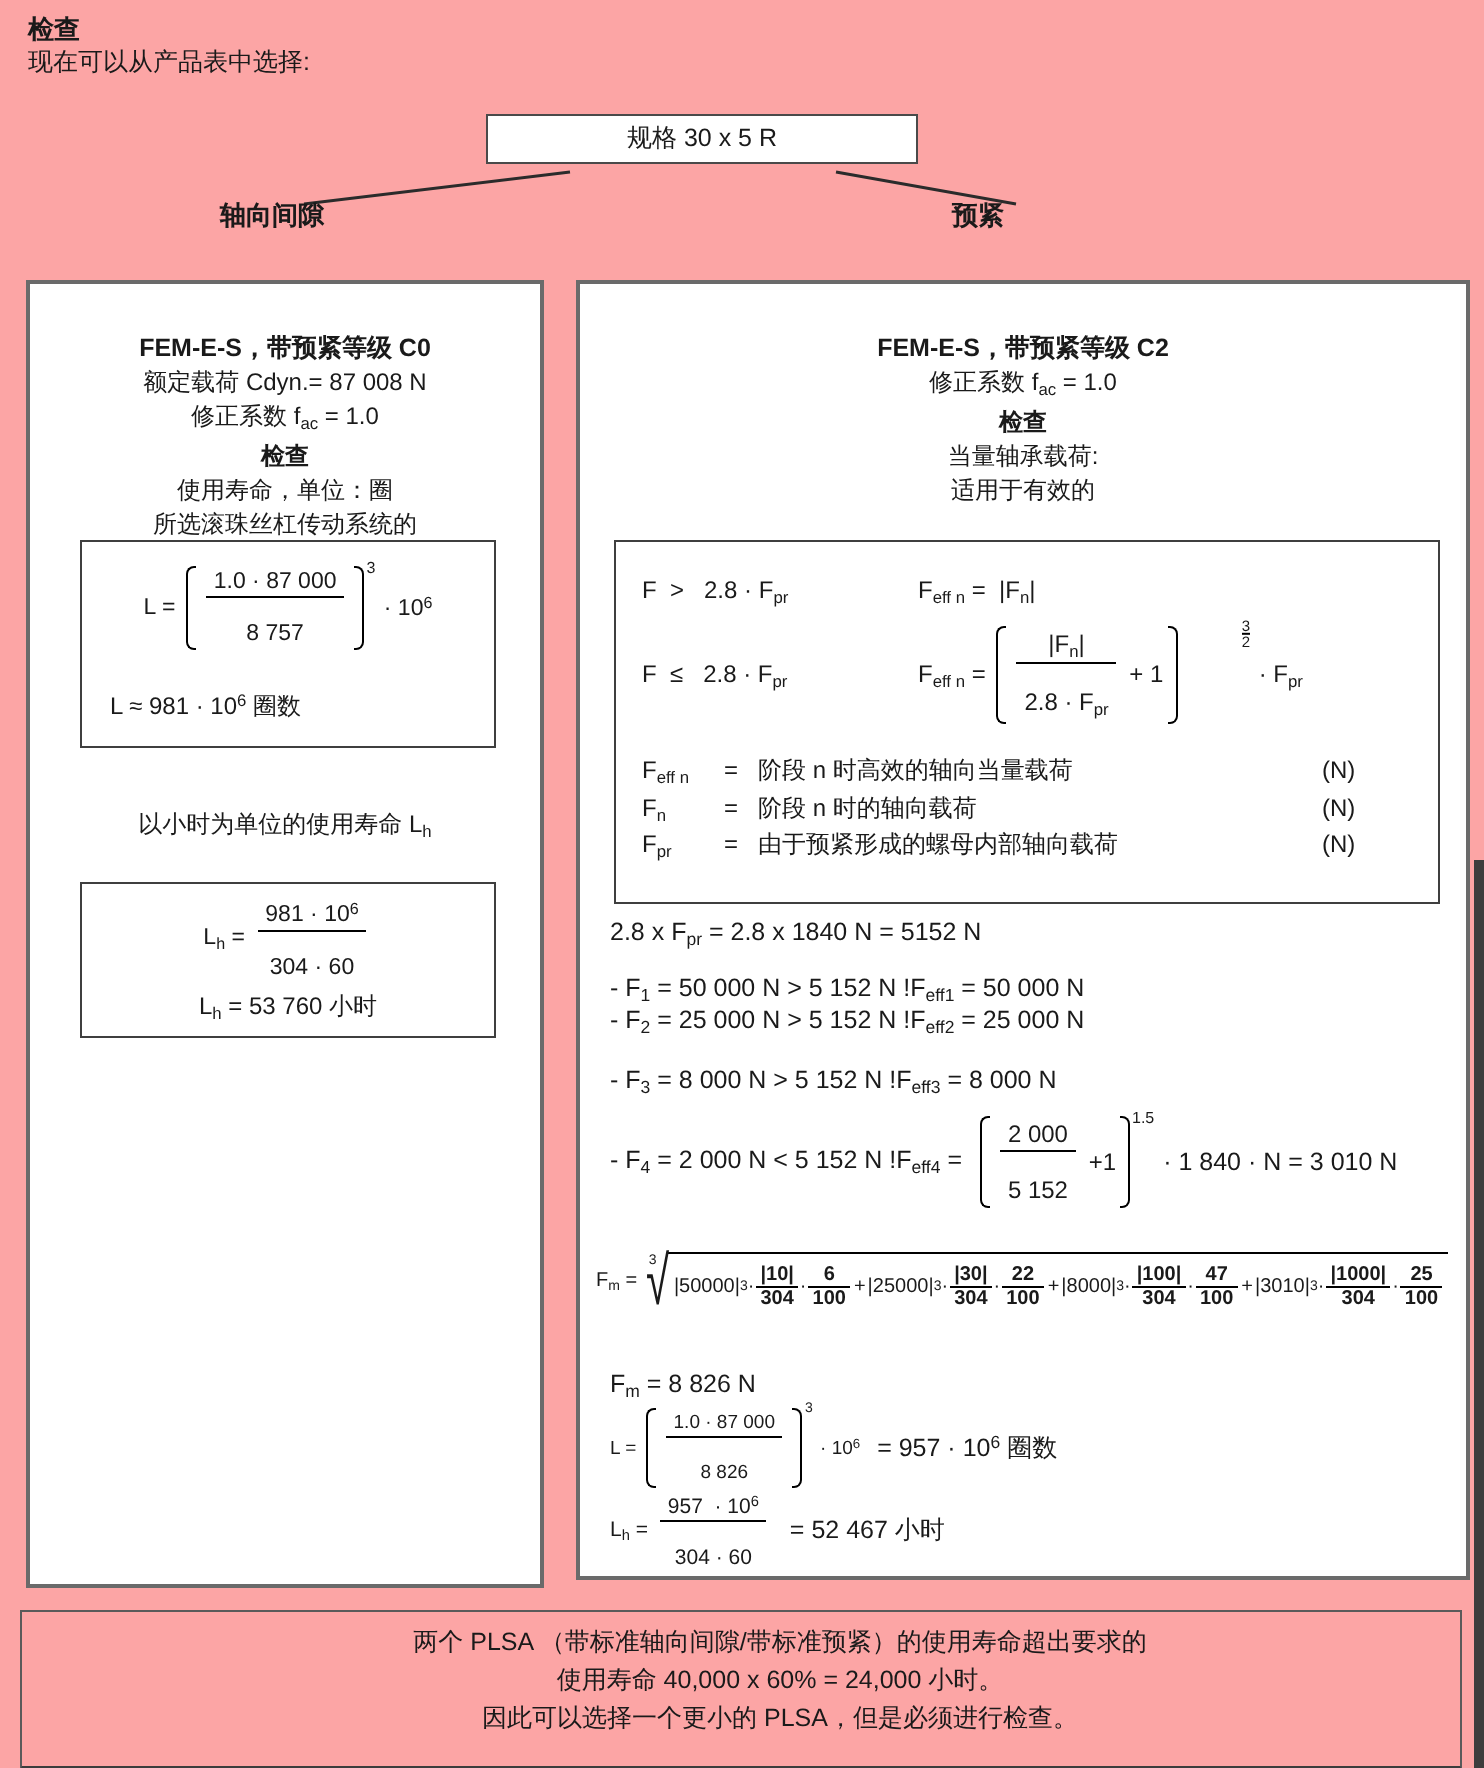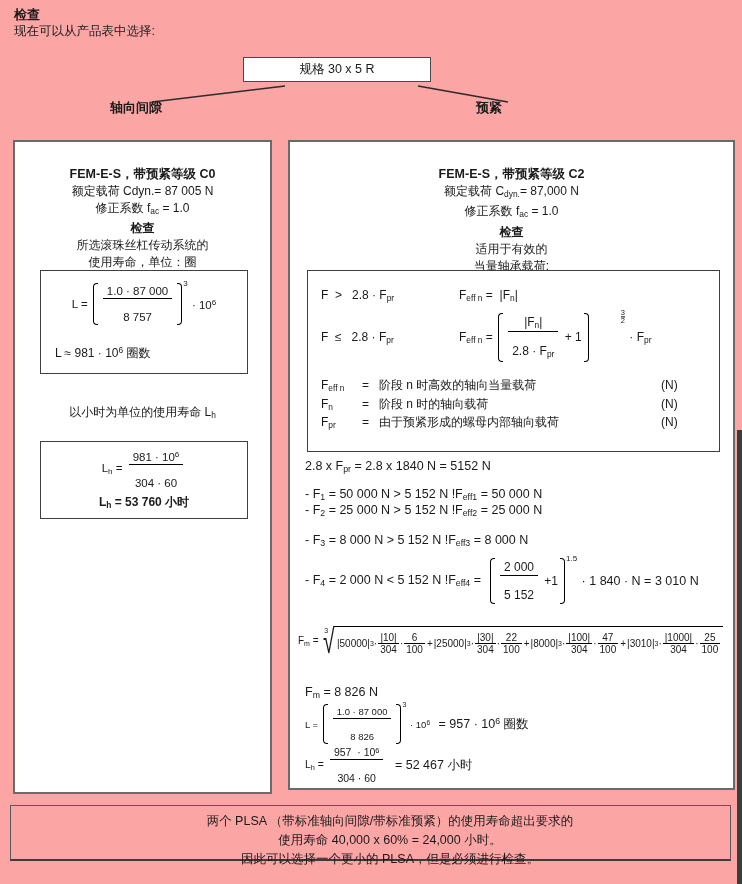--- a/index.html
+++ b/index.html
@@ -54,56 +54,56 @@
 
   .calc { font-size:12.5px; white-space:pre; }
 
   .rootwrap { display:inline-flex; align-items:stretch; margin-left:3px; }
   .ridx { font-size:7px; align-self:flex-start; margin-top:1px; margin-right:-5px; z-index:2; }
   .rglyph { display:inline-block; align-self:center; font-size:34px; line-height:30px; font-weight:400;
             transform:scaleX(0.62); transform-origin:left center; margin-right:-8px; }
   .vinc { border-top:1.1px solid #000; display:inline-flex; align-items:center; padding:3px 2px 0 3px; }
   .fm-line { font-size:10px; }
   .fm-line .frac { margin:0 1px; }
-  .fm-line .frac .num, .fm-line .frac .den { padding:0 2px; }
+  .fm-line .frac .num, .fm-line .frac .den { padding:0 2px;font-weight:bold; }
   .fm-term { display:inline-flex; align-items:center; }
   .fm-plus { padding:0 1px; }
 
   .small-formula { font-size:9.5px; }
   .formula-result { font-size:12.5px; white-space:pre; }
 
   .footer-box { border:1px solid #5a5a5a; border-bottom:2px solid #3c3c3c; text-align:center;
                 font-size:12.5px; line-height:19px; padding-top:6px; }
 
   .edge-bar { background:#3d3d3d; }
 </style>
 </head>
 <body>
 
 <div id="page">
 
   <div class="abs heading" style="left:14px; top:6px;">检查</div>
   <div class="abs subheading" style="left:14px; top:23px;">现在可以从产品表中选择:</div>
 
-  <div class="abs spec-box" style="left:243px; top:57px; width:188px; height:25px;">规格 30 x 5 R</div>
+  <div class="abs spec-box" style="left:243px; top:57px; width:216px; height:25px;">规格 30 x 5 R</div>
   <svg class="abs" style="left:0; top:82px;" width="742" height="24">
     <line x1="285" y1="4" x2="152" y2="20" stroke="#2b2b2b" stroke-width="1.5"></line>
     <line x1="418" y1="4" x2="508" y2="20" stroke="#2b2b2b" stroke-width="1.5"></line>
   </svg>
   <div class="abs branch-label" style="left:110px; top:99px;">轴向间隙</div>
   <div class="abs branch-label" style="left:476px; top:99px;">预紧</div>
 
   <div class="abs panel" style="left:13px; top:140px; width:259px; height:654px;">
     <div class="panel-header">
       <div class="t">FEM-E-S，带预紧等级 C0</div>
-      <div>额定载荷 Cdyn.= 87 005 N</div>
+      <div>额定载荷 Cdyn.= 87 008 N</div>
       <div>修正系数 f<sub>ac</sub> = 1.0</div>
       <div class="b">检查</div>
+      <div>使用寿命，单位：圈</div>
       <div>所选滚珠丝杠传动系统的</div>
-      <div>使用寿命，单位：圈</div>
     </div>
 
     <div class="inner-box" style="left:25px; top:128px; width:208px; height:104px; font-size:11.5px;">
       <div class="fline" style="justify-content:center; margin-top:12px;">
         <span>L = </span>
         <span class="grp">
           <span class="sqb l"></span>
           <span class="ginner">
             <span class="frac">
               <span class="num">1.0 · 87 000</span>
@@ -121,32 +121,31 @@
     <div class="abs" style="left:0; top:262px; width:100%; text-align:center; font-size:12px;">以小时为单位的使用寿命 L<sub>h</sub></div>
 
     <div class="inner-box" style="left:25px; top:299px; width:208px; height:78px; font-size:11.5px;">
       <div class="fline" style="justify-content:center; margin-top:8px;">
         <span>L<sub>h</sub> = </span>
         <span class="frac">
           <span class="num">981 · 10<sup>6</sup></span>
           <span class="den">304 · 60</span>
         </span>
       </div>
-      <div class="calc" style="margin-top:5px; text-align:center; font-size:12px;font-weight:bold;">L<sub>h</sub> = 53 760 小时</div>
+      <div class="calc" style="margin-top:5px; text-align:center; font-size:12px;">L<sub>h</sub> = 53 760 小时</div>
     </div>
   </div>
 
   <div class="abs panel" style="left:288px; top:140px; width:447px; height:650px;">
     <div class="panel-header">
       <div class="t">FEM-E-S，带预紧等级 C2</div>
-      <div>额定载荷 C<sub>dyn.</sub>= 87,000 N</div>
       <div>修正系数 f<sub>ac</sub> = 1.0</div>
       <div class="b">检查</div>
+      <div>当量轴承载荷:</div>
       <div>适用于有效的</div>
-      <div>当量轴承载荷:</div>
     </div>
 
     <div class="inner-box" style="left:17px; top:128px; width:413px; height:182px; padding:14px 0 0 13px;">
       <div class="cond-row" style="height:22px;">
         <span class="cond-left">F  &gt;   2.8 · F<sub>pr</sub></span>
         <span class="calc" style="font-size:12px;">F<sub>eff n</sub> =  |F<sub>n</sub>|</span>
       </div>
       <div class="cond-row" style="margin-top:6px; font-size:12px;">
         <span class="cond-left">F  ≤   2.8 · F<sub>pr</sub></span>
         <span class="fline">
@@ -278,21 +277,21 @@
       <span>L<sub>h</sub> = </span>
       <span class="frac">
         <span class="num">957  · 10<sup>6</sup></span>
         <span class="den">304 · 60</span>
       </span>
       <span class="gap"></span>
       <span class="formula-result"> = 52 467 小时</span>
     </div>
   </div>
 
-  <div class="abs footer-box" style="left:10px; top:805px; width:721px; height:56px;padding-left:39px;">
+  <div class="abs footer-box" style="left:10px; top:805px; width:721px; height:80px;padding-left:39px;">
     <div>两个 PLSA （带标准轴向间隙/带标准预紧）的使用寿命超出要求的</div>
     <div>使用寿命 40,000 x 60% = 24,000 小时。</div>
     <div>因此可以选择一个更小的 PLSA，但是必须进行检查。</div>
   </div>
 
   <div class="abs edge-bar" style="left:737px; top:430px; width:5px; height:454px;"></div>
 
 </div>
 
 </body></html>

